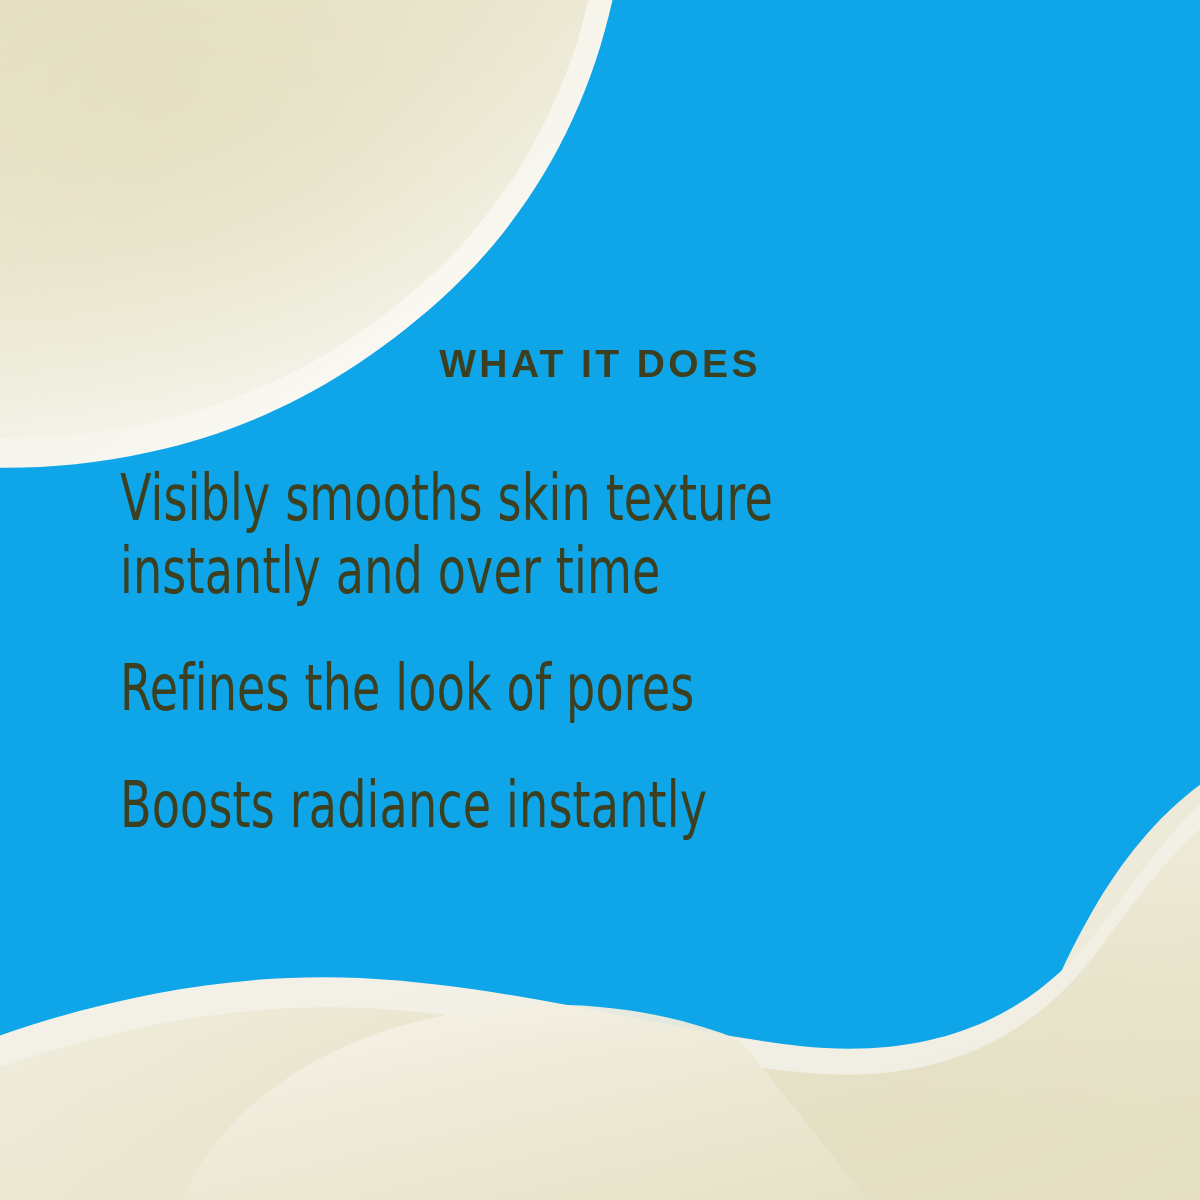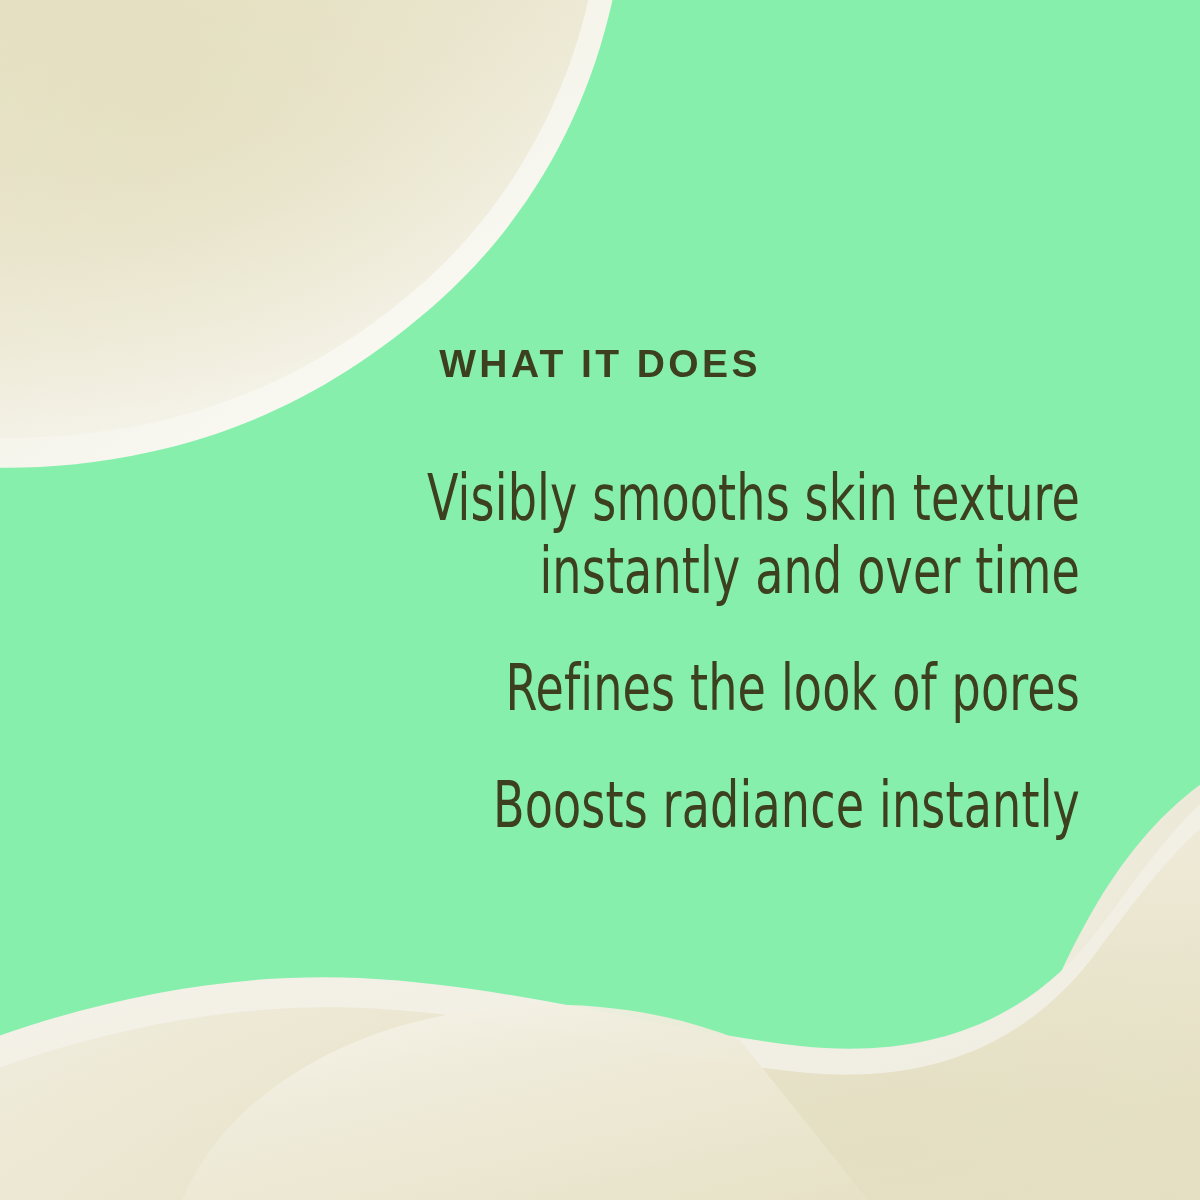--- a/index.html
+++ b/index.html
@@ -5,21 +5,21 @@
 <style>
   html, body {
     margin: 0;
     padding: 0;
     background: #ffffff;
   }
   #stage {
     position: relative;
     width: 1200px;
     height: 1200px;
-    background: #86efac;
+    background: #0ea5e9;
     overflow: hidden;
     font-family: "Liberation Sans", "DejaVu Sans", sans-serif;
   }
 
   
   #blob-layer {
     position: absolute;
     inset: 0;
     width: 1200px;
     height: 1200px;
@@ -49,21 +49,21 @@
     letter-spacing: 3.4px;
     color: #3c4020;
     white-space: nowrap;
   }
 
   .benefits {
     position: absolute;
     left: 0;
     right: 0;
     top: 462px;
-    text-align: right;
+    text-align: left;
   }
 
   .benefit {
     font-family: "DejaVu Sans Condensed", "Liberation Sans Narrow", "Liberation Sans", sans-serif;
     font-weight: 300;
     font-size: 64px;
     line-height: 73px;
     color: #3c4020;
     letter-spacing: 0.2px;
     transform: scaleX(0.80);

